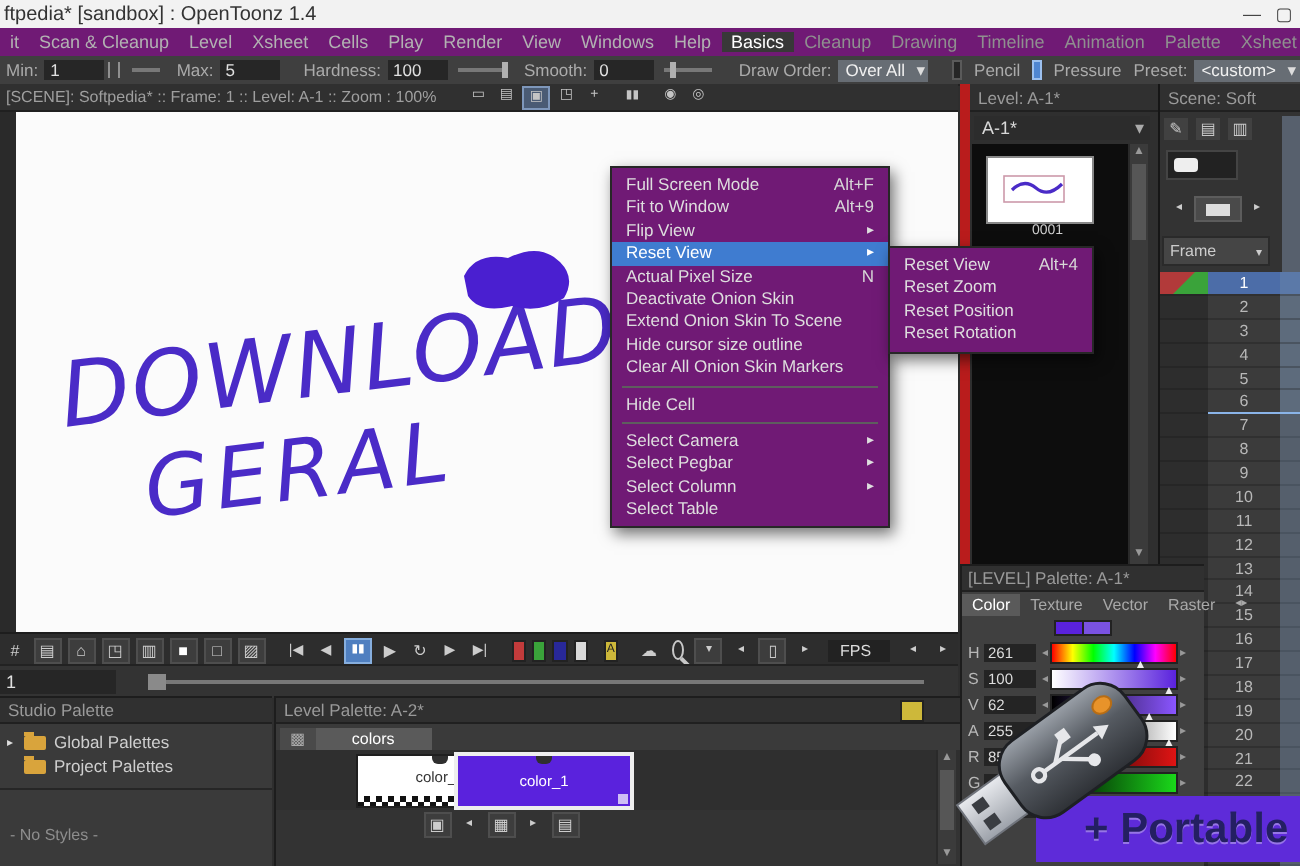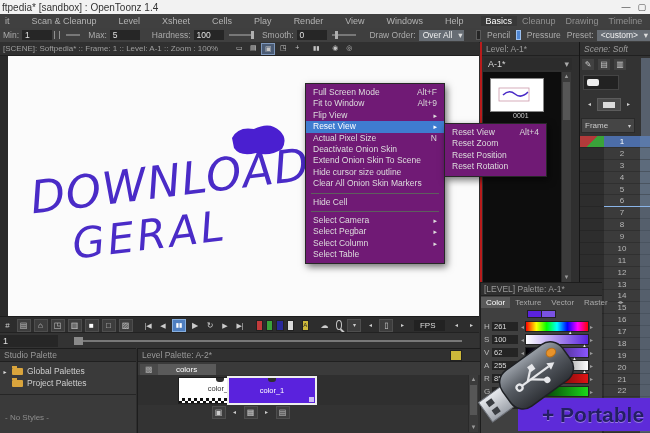--- a/index.html
+++ b/index.html
@@ -5,22 +5,22 @@
   html,body{margin:0;padding:0;background:#1b1b1b;}
   .stage{position:relative;width:650px;height:433px;overflow:hidden;background:#2e2e2e;
          font-family:"Liberation Sans",sans-serif;color:#c8c8c8;font-size:9px;}
   .abs{position:absolute;}
   
   .titlebar{left:0;top:0;width:650px;height:14px;background:#f2f2f2;color:#333;
             display:flex;align-items:center;font-size:10px;}
   .titlebar .t{margin-left:2px;white-space:nowrap;}
   .wbtn{width:16px;text-align:center;color:#444;font-size:9px;}
   
-  .menubar{left:0;top:14px;width:650px;height:14px;background:#404040;display:flex;
-           align-items:center;font-size:9px;color:#b2b2b2;overflow:hidden;gap:12px;}
+  .menubar{left:0;top:14px;width:650px;height:14px;background:#701a75;display:flex;
+           align-items:center;font-size:9px;color:#b2b2b2;overflow:hidden;}
   .mi{padding:0 5px;white-space:nowrap;}
   .rooms{margin-left:auto;display:flex;}
   .room{padding:0 5px;color:#8f8f8f;white-space:nowrap;}
   .room.active{color:#fff;background:#383838;}
   
   .toolbar{left:0;top:28px;width:650px;height:14px;background:#3f3f3f;display:flex;
            align-items:center;font-size:8.5px;color:#ababab;border-bottom:1px solid #222;}
   .lbl{margin:0 3px;white-space:nowrap;}
   .fld{background:#262626;color:#e0e0e0;height:10px;line-height:10px;padding:0 3px;min-width:24px;}
   .tick{width:2px;height:8px;background:#909090;margin:0 2px;}
@@ -290,21 +290,21 @@
       <span class="ic" style="font-size:6px;">▸</span>
       <span class="ic boxed">▤</span>
     </div>
     <div class="vsb" style="right:2px;top:26px;width:9px;height:57px;">
       <div class="a">▲</div>
       <div class="th" style="height:30px;"></div>
       <div class="a" style="position:absolute;bottom:0;width:100%;">▼</div>
     </div>
   </div>
 
-  <div class="abs" style="left:480px;top:42px;width:98px;height:240px;background:#2f2f2f;border-left:2px solid #b91c1c;">
+  <div class="abs" style="left:480px;top:42px;width:98px;height:240px;background:#2f2f2f;border-left:5px solid #b91c1c;">
     <div class="phead" style="height:13px;padding-left:4px;">
       <span>Level: A-1*</span>
     </div>
     <div class="lscombo" style="margin:2px 8px 0 2px;">
       <span>A-1*</span>
     </div>
     <div style="position:absolute;left:1px;top:30px;width:85px;height:210px;background:#0d0d0d;">
       <div style="position:absolute;left:7px;top:6px;width:52px;height:32px;background:#fff;border:1px solid #888;">
         <svg width="52" height="32" viewBox="0 0 52 32">
           <path d="M12 16 q6 -6 12 -1 q6 5 13 -2" stroke="#4a2bc7" stroke-width="1.6" fill="none"></path>
@@ -394,21 +394,21 @@
       <span class="sval"></span>
       <span class="sarr">◂</span>
       <span class="sbar grad-b">
           <span class="smark" style="left:62%;"></span>
         </span>
       <span class="sarr">▸</span>
     </div>
   </div>
 
   <div class="abs" style="left:579px;top:42px;width:71px;height:391px;background:#333;border-left:1px solid #161616;">
-    <div class="phead" style="height:13px;padding-left:4px;font-style:italic;">
+    <div class="phead" style="height:13px;padding-left:4px;">
       <span>Scene: Soft</span>
     </div>
     <div style="position:absolute;left:61px;top:16px;width:10px;height:78px;background:#57606d;"></div>
     <div style="display:flex;margin-top:3px;">
       <span class="xic">✎</span>
       <span class="xic">▤</span>
       <span class="xic">▥</span>
     </div>
     <div style="margin:5px 0 0 3px;width:34px;height:13px;background:#222;border:1px solid #444;display:flex;align-items:center;">
       <span style="margin-left:3px;width:12px;height:7px;background:#eee;border-radius:2px;"></span>

